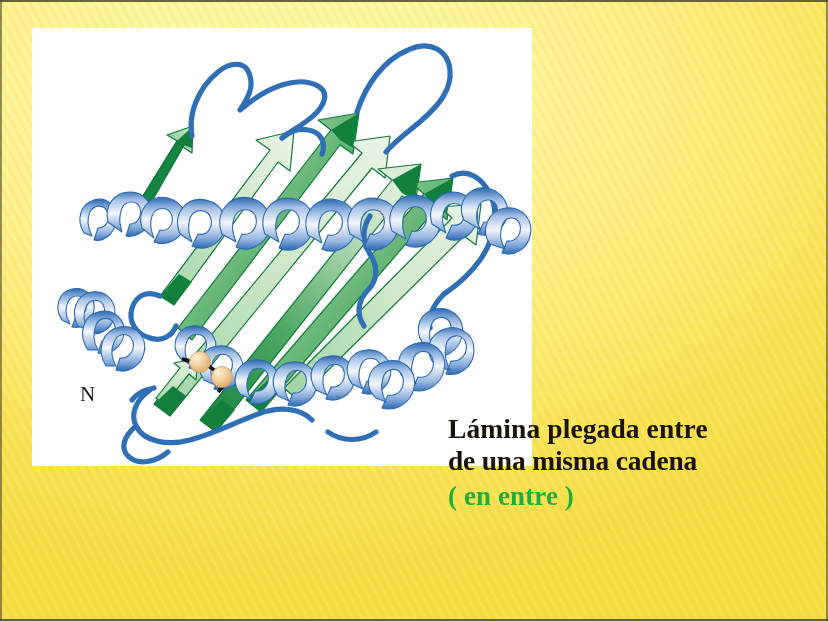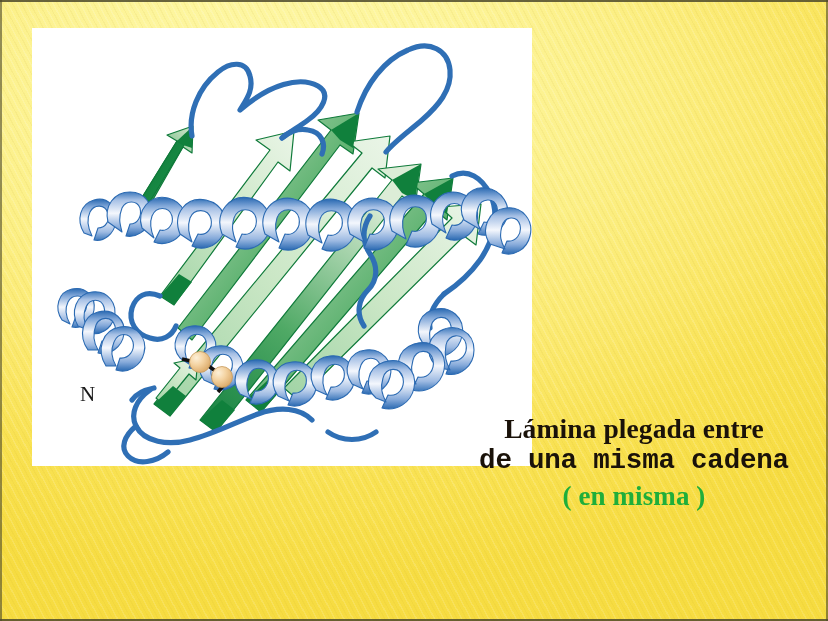--- a/index.html
+++ b/index.html
@@ -92,39 +92,38 @@
     background: #ffffff;
   }
   #figure-panel svg { display: block; width: 100%; height: 100%; }
 
   
   #caption {
     position: absolute;
     left: 448px;
     top: 413px;
     width: 372px;
-    text-align: center;
     line-height: 1.00;
   }
   .cap-line {
     font-family: "Liberation Serif", serif;
     font-weight: bold;
     font-size: 27.5px;
     color: #1a1209;
     letter-spacing: 0.1px;
     white-space: nowrap;
     margin: 0;
     padding: 2px 0;
   }
   .cap-line.green {
     color: #1fae3a;
     font-size: 27px;
     padding-top: 7px;
   }
-  .cap-line.narrow { letter-spacing: -0.2px; font-family: Liberation Mono, monospace; }
+  .cap-line.narrow { letter-spacing: -0.2px; }
 </style>
 </head>
 <body>
 
 <div id="slide">
 
   <div id="bg-base"></div>
   <div id="bg-stripes"></div>
   <div id="bg-vignette"></div>
   <div id="top-edge"></div>
@@ -345,16 +344,16 @@
         <circle cx="190" cy="349" r="10.5" fill="url(#gSphere)" stroke="#c89a5c" stroke-width="0.8"></circle>
       </g>
 
       <text id="n-label" x="48" y="373" font-family="Liberation Serif, serif" font-size="21" fill="#1a1a1a">N</text>
     </svg>
   </div>
 
   <div id="caption">
     <div class="cap-line">Lámina plegada entre</div>
     <div class="cap-line narrow">de una misma cadena</div>
-    <div class="cap-line green">( en misma )</div>
+    <div class="cap-line green">( en entre )</div>
   </div>
 
 </div>
 
 </body></html>

